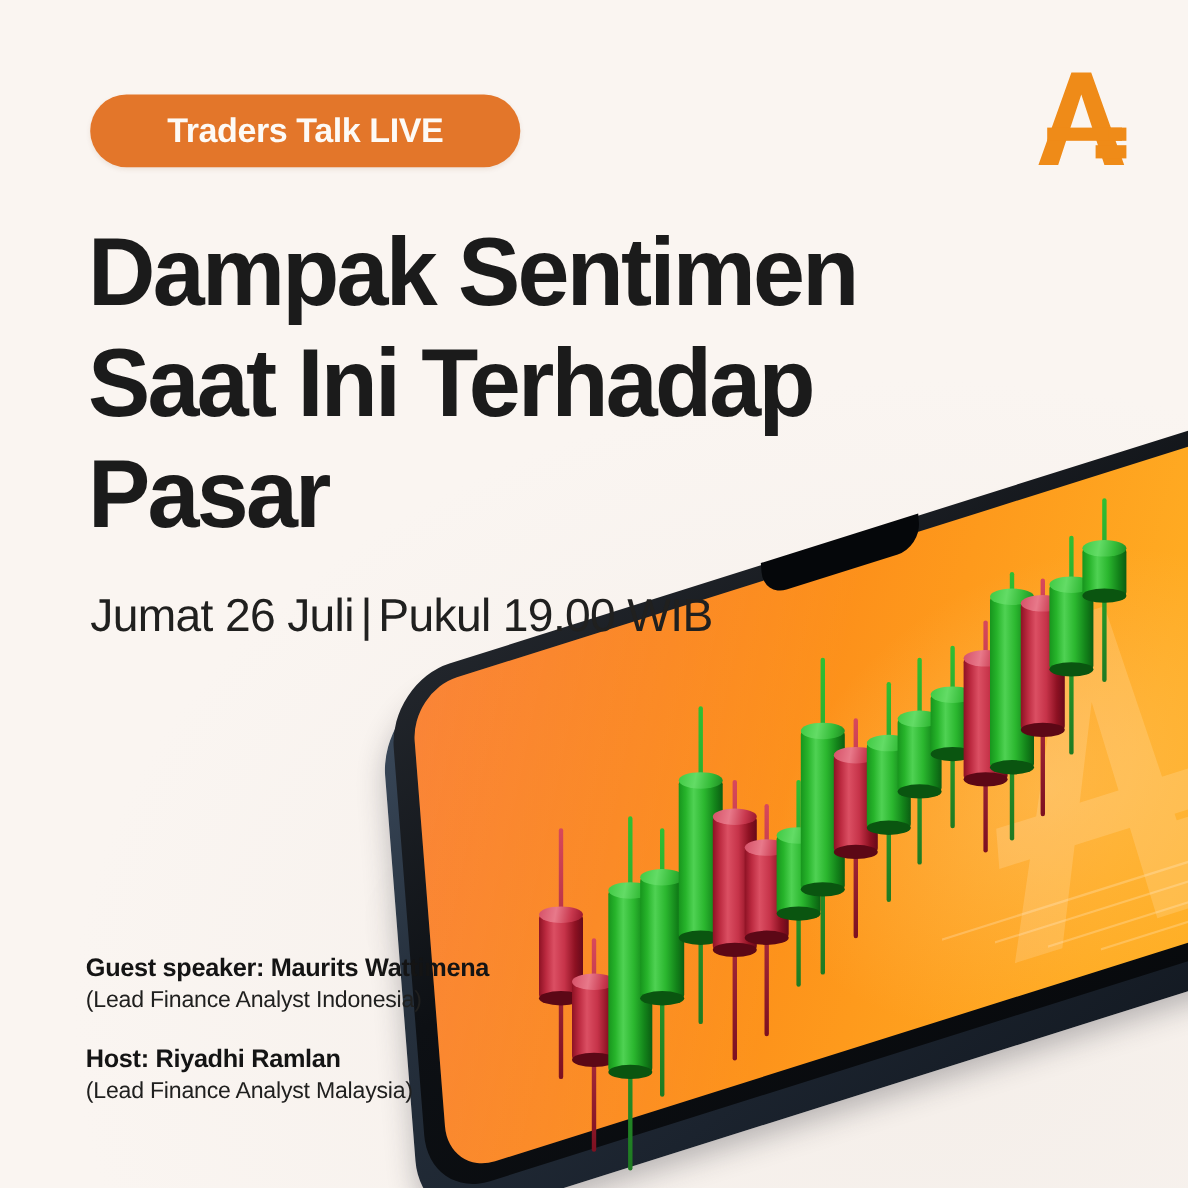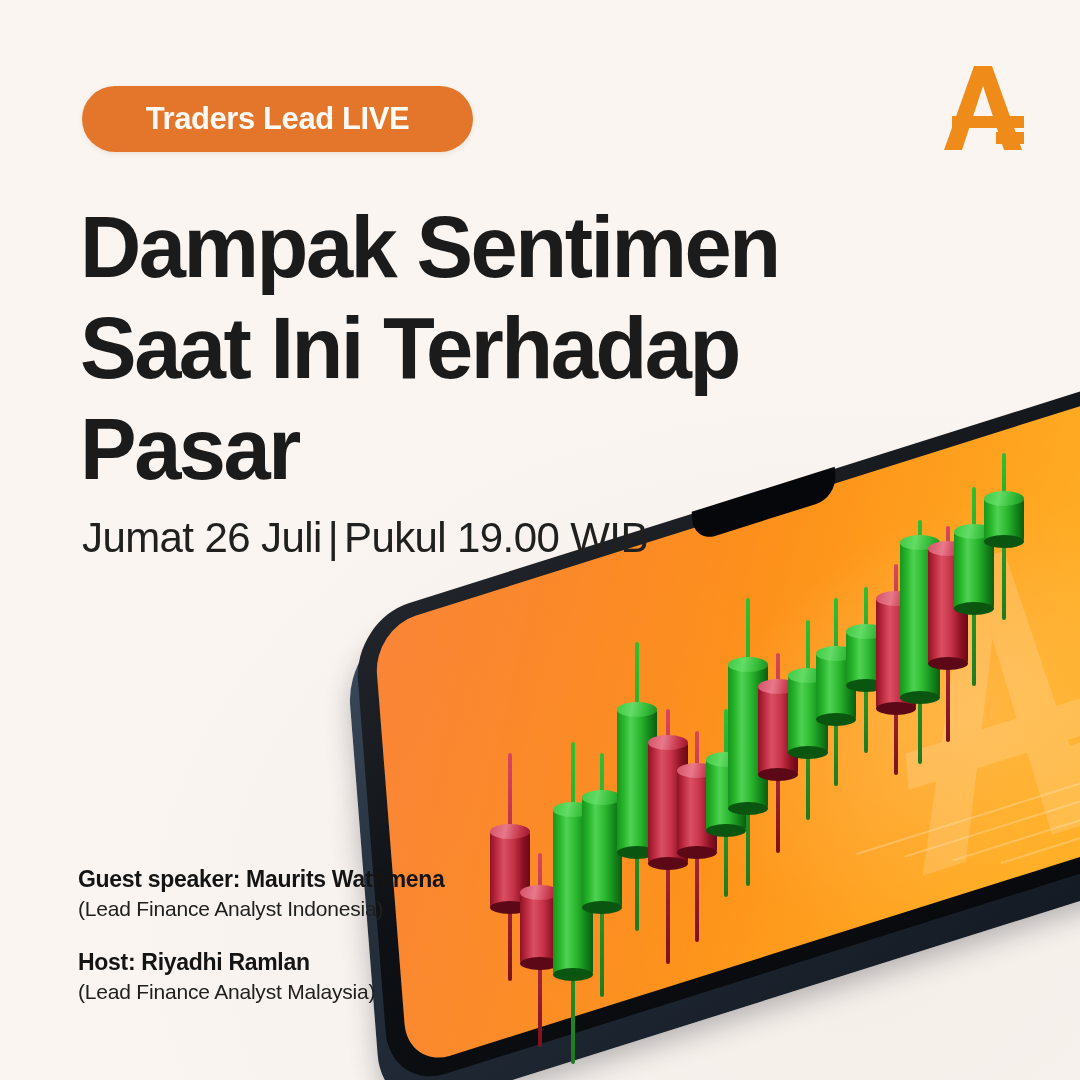--- a/index.html
+++ b/index.html
@@ -46,21 +46,21 @@
     font-weight:bold;
     line-height:101px;
     letter-spacing:-2.6px;
     transform:scaleX(.965);
     transform-origin:left top;
   }
   #headline .hl-line { display:block; white-space:nowrap; }
 
   
   #dateline {
-    position:absolute; left:82px; top:514px;
+    position:absolute; left:82px; top:536px;
     color:#20201f;
     font-size:42px;
     font-weight:normal;
     letter-spacing:-0.6px;
     white-space:nowrap;
   }
   #dateline .sep { font-weight:300; padding:0 6px; }
 
   
   #credits { position:absolute; left:78px; top:866px; z-index:40; }
@@ -329,21 +329,21 @@
       <div class="candle" style="left: 984px; top: 453.4px; width: 40px; height: 166.5px; z-index: 38;">
         <div class="wick g" style="top: 0px; height: 166.5px;"></div>
         <div class="body g" style="top: 44.4px; height: 44.4px;">
           <div class="base g"></div>
           <div class="cap g"></div>
         </div>
       </div>
     </div>
 
   <div id="badge">
-    <span id="badge-label">Traders Lead LIVE</span>
+    <span id="badge-label">Traders Talk LIVE</span>
   </div>
 
   <svg id="logo" viewBox="0 0 100 100">
     <g fill="#ef8b18">
       <path d="M10 92 L40 8 L58 8 L88 92 L70 92 L49 28 L28 92 Z"></path>
       <rect x="18" y="58" width="68" height="12"></rect>
       <rect x="62" y="74" width="28" height="12"></rect>
       <rect x="74" y="58" width="16" height="12"></rect>
     </g>
   </svg>

